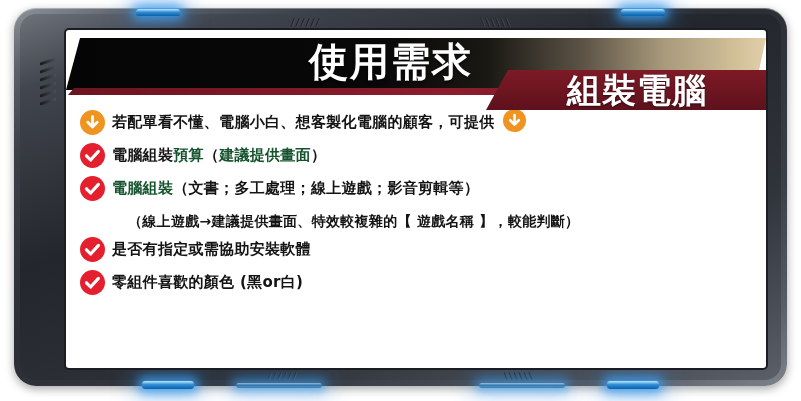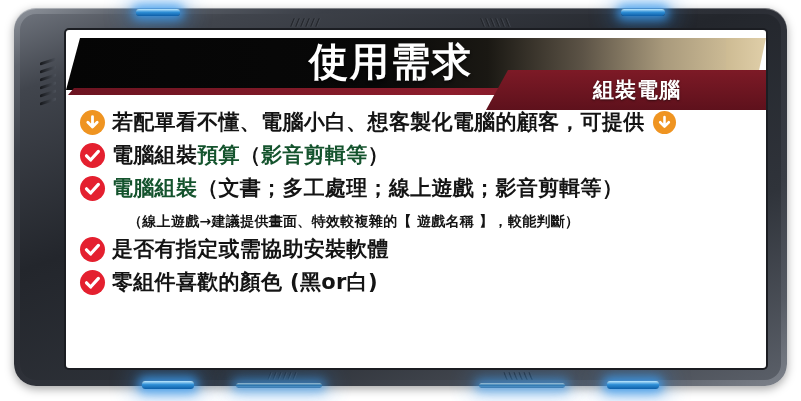--- a/index.html
+++ b/index.html
@@ -76,37 +76,37 @@
     text-align:center;line-height:56px;
     text-shadow:0 2px 3px rgba(0,0,0,.6);
   }
   .ribbon{
     position:absolute;left:420px;top:32px;width:280px;height:40px;
     background:linear-gradient(180deg,#7d1a26,#5e111c);
     clip-path:polygon(22px 0,100% 0,100% 100%,0 100%);
     z-index:3;
   }
   .ribbon span{
-    display:block;color:#fff;font-size:21px;font-weight:bold;line-height:40px;
+    display:block;color:#fff;font-size:34px;font-weight:bold;line-height:40px;
     text-align:center;padding-left:22px;letter-spacing:1px;
     text-shadow:0 1px 2px rgba(0,0,0,.55);
   }
 
   
   .list{position:absolute;left:0;top:78px;width:700px;}
   .row{display:flex;align-items:flex-start;padding:0 0 0 14px;min-height:33px;}
   .row.sub{padding-left:62px;min-height:28px;}
 
   .ic{flex:0 0 auto;width:25px;height:25px;border-radius:50%;margin:2px 7px 0 0;
       position:relative;}
   .ic.check{background:#e4202f;}
   .ic.arrow{background:#ef9421;}
   .ic svg{position:absolute;left:0;top:0;}
 
-  .txt{font-size:21px;font-weight:bold;color:#141414;line-height:28px;letter-spacing:.3px;
+  .txt{font-size:15px;font-weight:bold;color:#141414;line-height:28px;letter-spacing:.3px;
        white-space:nowrap;}
   .txt.sub{font-weight:bold;font-size:14px;}
   .g{color:#14532d;}
   .inline-arrow{display:inline-block;vertical-align:-5px;width:23px;height:23px;
        border-radius:50%;background:#ef9421;position:relative;margin-left:8px;}
 </style>
 </head>
 <body>
 
 <div class="stage">
@@ -191,21 +191,21 @@
             <div class="txt"><span>若配單看不懂、電腦小白、想客製化電腦的顧客，可提供</span><span class="inline-arrow"><svg width="23" height="23" viewBox="0 0 25 25">
                   <path d="M12.5 6.6 L12.5 16.4 M7.8 12.2 L12.5 17 L17.2 12.2" stroke="#fff" stroke-width="2.8" fill="none" stroke-linecap="round" stroke-linejoin="round"></path>
                 </svg></span></div>
           </div>
           <div class="row">
             <span class="ic check">
               <svg width="25" height="25" viewBox="0 0 25 25">
                 <path d="M6.5 12.8 L10.6 17 L18.4 8.4" stroke="#fff" stroke-width="3.2" fill="none" stroke-linecap="round" stroke-linejoin="round"></path>
               </svg>
             </span>
-            <div class="txt"><span>電腦組裝</span><span class="g">預算</span><span>（</span><span class="g">影音剪輯等</span><span>）</span></div>
+            <div class="txt"><span>電腦組裝</span><span class="g">預算</span><span>（</span><span class="g">建議提供畫面</span><span>）</span></div>
           </div>
           <div class="row">
             <span class="ic check">
               <svg width="25" height="25" viewBox="0 0 25 25">
                 <path d="M6.5 12.8 L10.6 17 L18.4 8.4" stroke="#fff" stroke-width="3.2" fill="none" stroke-linecap="round" stroke-linejoin="round"></path>
               </svg>
             </span>
             <div class="txt"><span class="g">電腦組裝</span><span>（文書；多工處理；線上遊戲；影音剪輯等）</span></div>
           </div>
           <div class="row sub">

